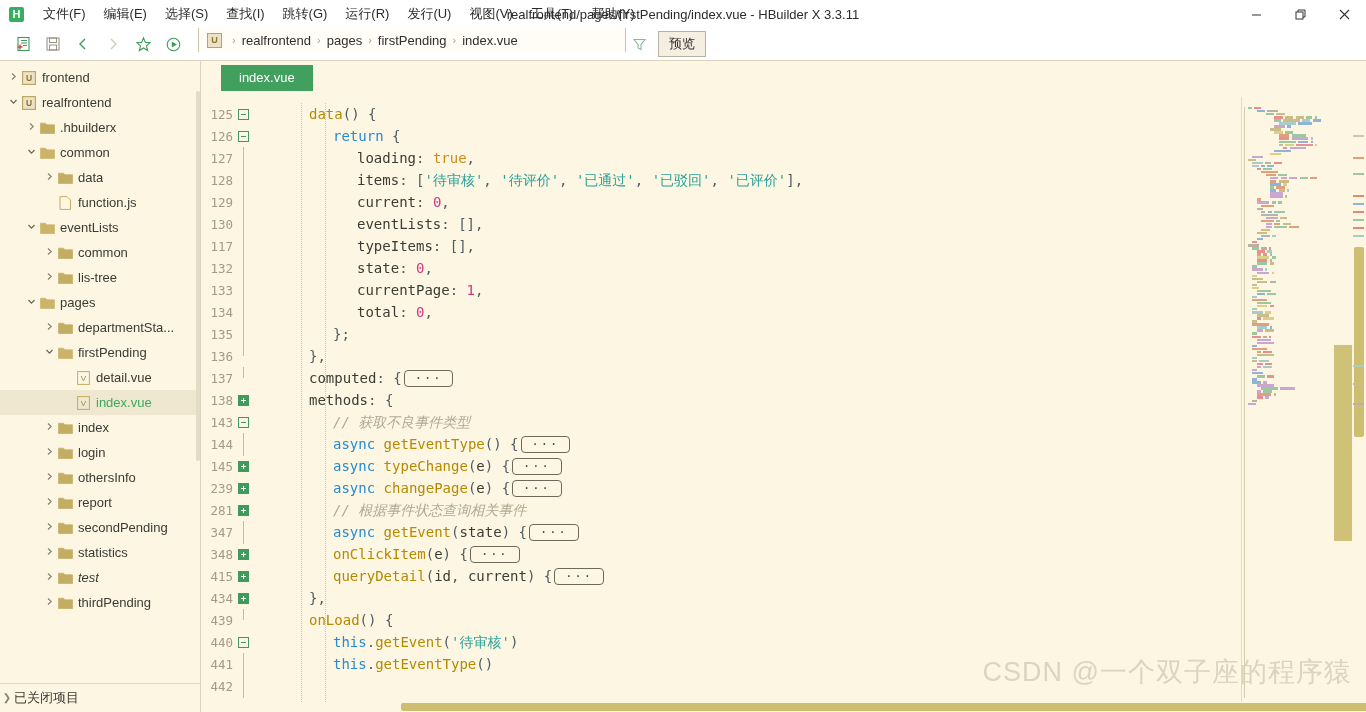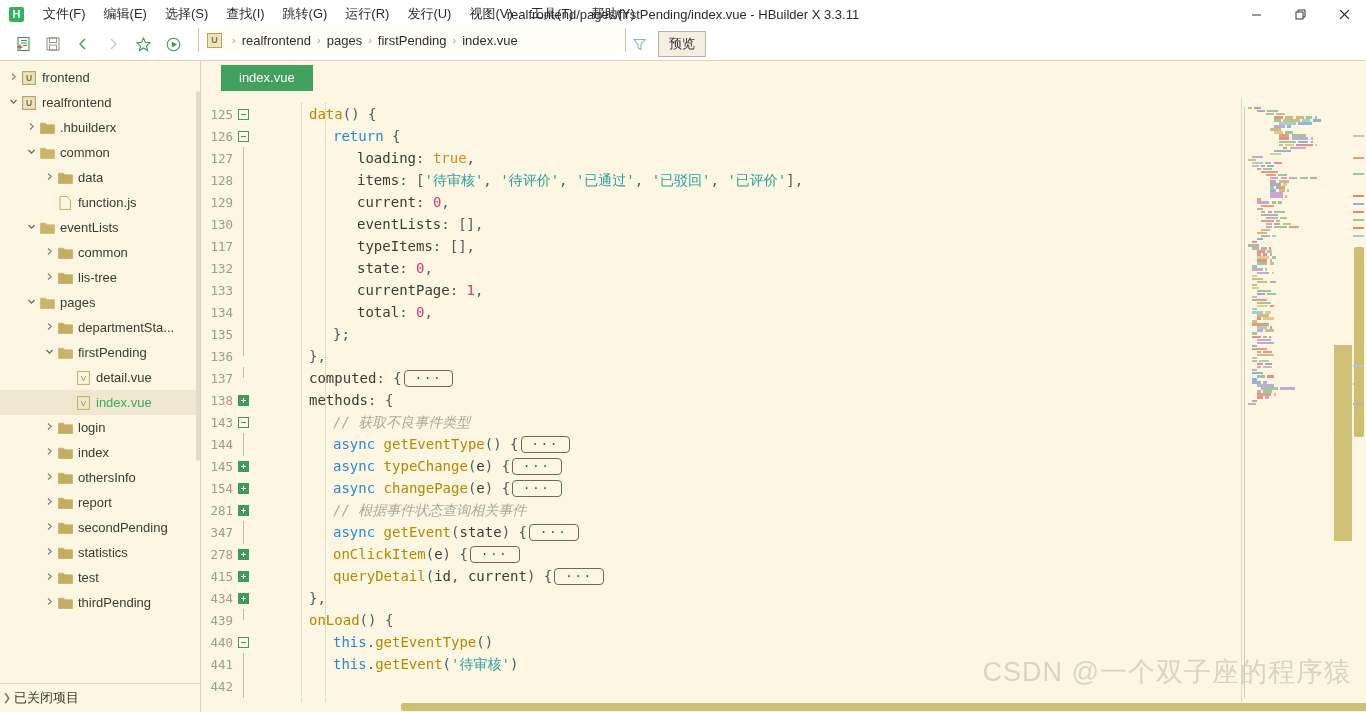--- a/index.html
+++ b/index.html
@@ -464,42 +464,42 @@
           </div>
           <div class="node" style="padding-left: 42px;">
             <span class="arrow"><svg width="9" height="9" viewBox="0 0 9 9">
                 <polyline points="3,1.5 6.2,4.5 3,7.5" fill="none" stroke="#8a8475" stroke-width="1.2"></polyline>
               </svg></span>
             <span class="ico">
               <svg width="15" height="13" viewBox="0 0 15 13">
                 <path d="M0.5 2.2 h5 l1.3 1.6 h7.7 v8.7 h-14 z" fill="#c3ad63" stroke="#c3ad63" stroke-width="0.7"></path>
               </svg>
             </span>
+            <span class="node-label">index</span>
+          </div>
+          <div class="node" style="padding-left: 42px;">
+            <span class="arrow"><svg width="9" height="9" viewBox="0 0 9 9">
+                <polyline points="3,1.5 6.2,4.5 3,7.5" fill="none" stroke="#8a8475" stroke-width="1.2"></polyline>
+              </svg></span>
+            <span class="ico">
+              <svg width="15" height="13" viewBox="0 0 15 13">
+                <path d="M0.5 2.2 h5 l1.3 1.6 h7.7 v8.7 h-14 z" fill="#c3ad63" stroke="#c3ad63" stroke-width="0.7"></path>
+              </svg>
+            </span>
             <span class="node-label">login</span>
           </div>
           <div class="node" style="padding-left: 42px;">
             <span class="arrow"><svg width="9" height="9" viewBox="0 0 9 9">
                 <polyline points="3,1.5 6.2,4.5 3,7.5" fill="none" stroke="#8a8475" stroke-width="1.2"></polyline>
               </svg></span>
             <span class="ico">
               <svg width="15" height="13" viewBox="0 0 15 13">
                 <path d="M0.5 2.2 h5 l1.3 1.6 h7.7 v8.7 h-14 z" fill="#c3ad63" stroke="#c3ad63" stroke-width="0.7"></path>
               </svg>
             </span>
-            <span class="node-label">index</span>
-          </div>
-          <div class="node" style="padding-left: 42px;">
-            <span class="arrow"><svg width="9" height="9" viewBox="0 0 9 9">
-                <polyline points="3,1.5 6.2,4.5 3,7.5" fill="none" stroke="#8a8475" stroke-width="1.2"></polyline>
-              </svg></span>
-            <span class="ico">
-              <svg width="15" height="13" viewBox="0 0 15 13">
-                <path d="M0.5 2.2 h5 l1.3 1.6 h7.7 v8.7 h-14 z" fill="#c3ad63" stroke="#c3ad63" stroke-width="0.7"></path>
-              </svg>
-            </span>
             <span class="node-label">othersInfo</span>
           </div>
           <div class="node" style="padding-left: 42px;">
             <span class="arrow"><svg width="9" height="9" viewBox="0 0 9 9">
                 <polyline points="3,1.5 6.2,4.5 3,7.5" fill="none" stroke="#8a8475" stroke-width="1.2"></polyline>
               </svg></span>
             <span class="ico">
               <svg width="15" height="13" viewBox="0 0 15 13">
                 <path d="M0.5 2.2 h5 l1.3 1.6 h7.7 v8.7 h-14 z" fill="#c3ad63" stroke="#c3ad63" stroke-width="0.7"></path>
               </svg>
@@ -521,21 +521,21 @@
             <span class="arrow"><svg width="9" height="9" viewBox="0 0 9 9">
                 <polyline points="3,1.5 6.2,4.5 3,7.5" fill="none" stroke="#8a8475" stroke-width="1.2"></polyline>
               </svg></span>
             <span class="ico">
               <svg width="15" height="13" viewBox="0 0 15 13">
                 <path d="M0.5 2.2 h5 l1.3 1.6 h7.7 v8.7 h-14 z" fill="#c3ad63" stroke="#c3ad63" stroke-width="0.7"></path>
               </svg>
             </span>
             <span class="node-label">statistics</span>
           </div>
-          <div class="node" style="padding-left: 42px;">
+          <div class="node" style="padding-left: 42px; font-style: italic;">
             <span class="arrow"><svg width="9" height="9" viewBox="0 0 9 9">
                 <polyline points="3,1.5 6.2,4.5 3,7.5" fill="none" stroke="#8a8475" stroke-width="1.2"></polyline>
               </svg></span>
             <span class="ico">
               <svg width="15" height="13" viewBox="0 0 15 13">
                 <path d="M0.5 2.2 h5 l1.3 1.6 h7.7 v8.7 h-14 z" fill="#c3ad63" stroke="#c3ad63" stroke-width="0.7"></path>
               </svg>
             </span>
             <span class="node-label">test</span>
           </div>
@@ -627,33 +627,33 @@
             </div>
             <div class="gline">
               <span class="gnum">144</span>
               <span class="fold bar"></span>
             </div>
             <div class="gline">
               <span class="gnum">145</span>
               <span class="fold plus"></span>
             </div>
             <div class="gline">
-              <span class="gnum">154</span>
+              <span class="gnum">239</span>
               <span class="fold plus"></span>
             </div>
             <div class="gline">
               <span class="gnum">281</span>
               <span class="fold plus"></span>
             </div>
             <div class="gline">
               <span class="gnum">347</span>
               <span class="fold bar"></span>
             </div>
             <div class="gline">
-              <span class="gnum">278</span>
+              <span class="gnum">348</span>
               <span class="fold plus"></span>
             </div>
             <div class="gline">
               <span class="gnum">415</span>
               <span class="fold plus"></span>
             </div>
             <div class="gline">
               <span class="gnum">434</span>
               <span class="fold plus"></span>
             </div>
@@ -694,22 +694,22 @@
             <div class="cline"><span style="display:inline-block;width:72px"></span><span class="t-cmt">// 获取不良事件类型</span></div>
             <div class="cline"><span style="display:inline-block;width:72px"></span><span class="t-kw">async</span> <span class="t-fn">getEventType</span><span class="t-punc">(</span><span class="t-punc">)</span> <span class="t-punc">{</span><span class="foldbox">···</span></div>
             <div class="cline"><span style="display:inline-block;width:72px"></span><span class="t-kw">async</span> <span class="t-fn">typeChange</span><span class="t-punc">(</span><span class="t-prop">e</span><span class="t-punc">)</span> <span class="t-punc">{</span><span class="foldbox">···</span></div>
             <div class="cline"><span style="display:inline-block;width:72px"></span><span class="t-kw">async</span> <span class="t-fn">changePage</span><span class="t-punc">(</span><span class="t-prop">e</span><span class="t-punc">)</span> <span class="t-punc">{</span><span class="foldbox">···</span></div>
             <div class="cline"><span style="display:inline-block;width:72px"></span><span class="t-cmt">// 根据事件状态查询相关事件</span></div>
             <div class="cline"><span style="display:inline-block;width:72px"></span><span class="t-kw">async</span> <span class="t-fn">getEvent</span><span class="t-punc">(</span><span class="t-prop">state</span><span class="t-punc">)</span> <span class="t-punc">{</span><span class="foldbox">···</span></div>
             <div class="cline"><span style="display:inline-block;width:72px"></span><span class="t-fn">onClickItem</span><span class="t-punc">(</span><span class="t-prop">e</span><span class="t-punc">)</span> <span class="t-punc">{</span><span class="foldbox">···</span></div>
             <div class="cline"><span style="display:inline-block;width:72px"></span><span class="t-fn">queryDetail</span><span class="t-punc">(</span><span class="t-prop">id</span><span class="t-punc">,</span> <span class="t-prop">current</span><span class="t-punc">)</span> <span class="t-punc">{</span><span class="foldbox">···</span></div>
             <div class="cline"><span style="display:inline-block;width:48px"></span><span class="t-punc">}</span><span class="t-punc">,</span></div>
             <div class="cline"><span style="display:inline-block;width:48px"></span><span class="t-fn">onLoad</span><span class="t-punc">(</span><span class="t-punc">)</span> <span class="t-punc">{</span></div>
+            <div class="cline"><span style="display:inline-block;width:72px"></span><span class="t-kw">this</span><span class="t-punc">.</span><span class="t-fn">getEvent</span><span class="t-punc">(</span><span class="t-str">'待审核'</span><span class="t-punc">)</span></div>
             <div class="cline"><span style="display:inline-block;width:72px"></span><span class="t-kw">this</span><span class="t-punc">.</span><span class="t-fn">getEventType</span><span class="t-punc">(</span><span class="t-punc">)</span></div>
-            <div class="cline"><span style="display:inline-block;width:72px"></span><span class="t-kw">this</span><span class="t-punc">.</span><span class="t-fn">getEvent</span><span class="t-punc">(</span><span class="t-str">'待审核'</span><span class="t-punc">)</span></div>
           </div>
         <div class="minimap" id="minimap">
           <div class="mm-leftline"></div>
           <div class="mm-inner" id="mm-inner">
               <div class="mm-row">
                 <div class="mm-seg" style="left: 0px; width: 4.2px; background: rgb(156, 199, 160);"></div>
                 <div class="mm-seg" style="left: 6.4px; width: 6.3px; background: rgb(232, 144, 144);"></div>
               </div>
               <div class="mm-row">
                 <div class="mm-seg" style="left: 8.8px; width: 8.4px; background: rgb(143, 180, 216);"></div>

